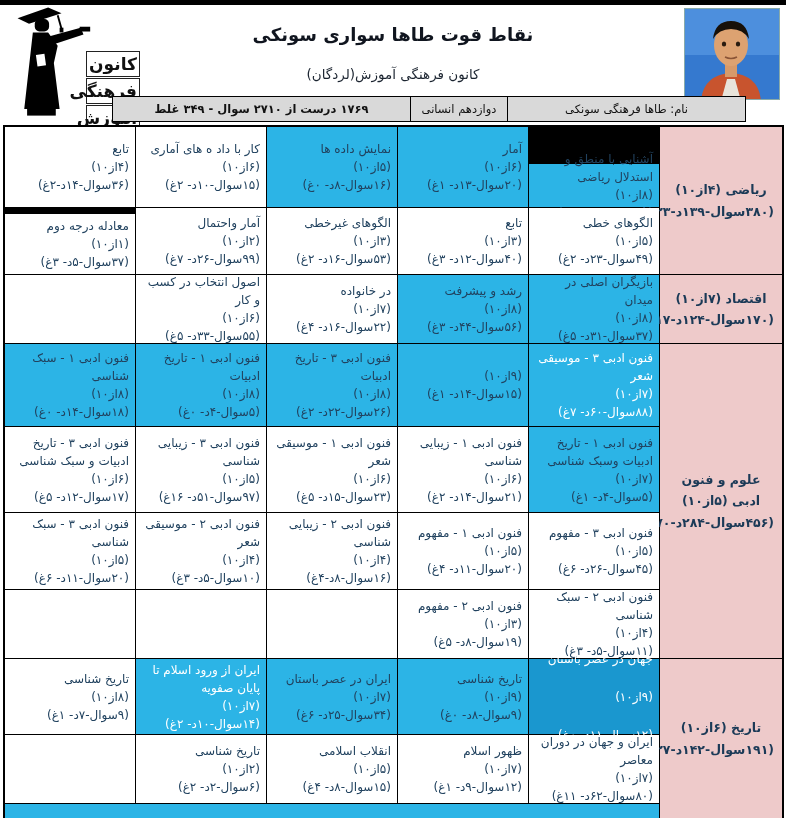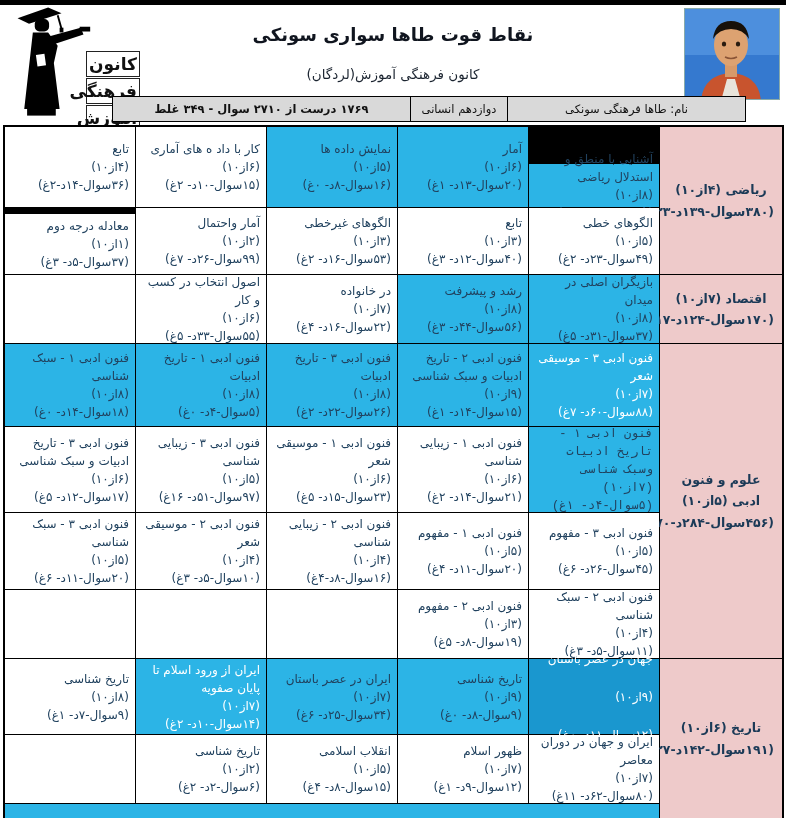--- a/index.html
+++ b/index.html
@@ -191,40 +191,39 @@
     <div class="subject" style="grid-area: 4 / 1 / span 4;">
       <div>علوم و فنون ادبی (۵از۱۰)</div>
       <div>(۴۵۶سوال-۲۸۴د-۷۰غ)</div>
     </div>
     <div class="cell hl-cyanWhite" style="grid-area: 4 / 2;">
       <div>فنون ادبی ۳ - موسیقی شعر</div>
       <div>(۷از۱۰)</div>
       <div>(۸۸سوال-۶۰د- ۷غ)</div>
     </div>
     <div class="cell hl-cyan" style="grid-area: 4 / 3;">
-      <div>فنون ادبی ۲ - تاریخ ادبیات و سبک شناسی</div>
       <div>(۹از۱۰)</div>
       <div>(۱۵سوال-۱۴د- ۱غ)</div>
     </div>
     <div class="cell hl-cyan" style="grid-area: 4 / 4;">
       <div>فنون ادبی ۳ - تاریخ ادبیات</div>
       <div>(۸از۱۰)</div>
       <div>(۲۶سوال-۲۲د- ۲غ)</div>
     </div>
     <div class="cell hl-cyan" style="grid-area: 4 / 5;">
       <div>فنون ادبی ۱ - تاریخ ادبیات</div>
       <div>(۸از۱۰)</div>
       <div>(۵سوال-۴د- ۰غ)</div>
     </div>
     <div class="cell hl-cyan" style="grid-area: 4 / 6;">
       <div>فنون ادبی ۱ - سبک شناسی</div>
       <div>(۸از۱۰)</div>
       <div>(۱۸سوال-۱۴د- ۰غ)</div>
     </div>
-    <div class="cell hl-cyan" style="grid-area: 5 / 2; font-family: Liberation Mono, monospace;">
+    <div class="cell hl-cyan" style="grid-area: 5 / 2;">
       <div>فنون ادبی ۱ - تاریخ ادبیات وسبک شناسی</div>
       <div>(۷از۱۰)</div>
       <div>(۵سوال-۴د- ۱غ)</div>
     </div>
     <div class="cell" style="grid-area: 5 / 3;">
       <div>فنون ادبی ۱ - زیبایی شناسی</div>
       <div>(۶از۱۰)</div>
       <div>(۲۱سوال-۱۴د- ۲غ)</div>
     </div>
     <div class="cell" style="grid-area: 5 / 4;">

